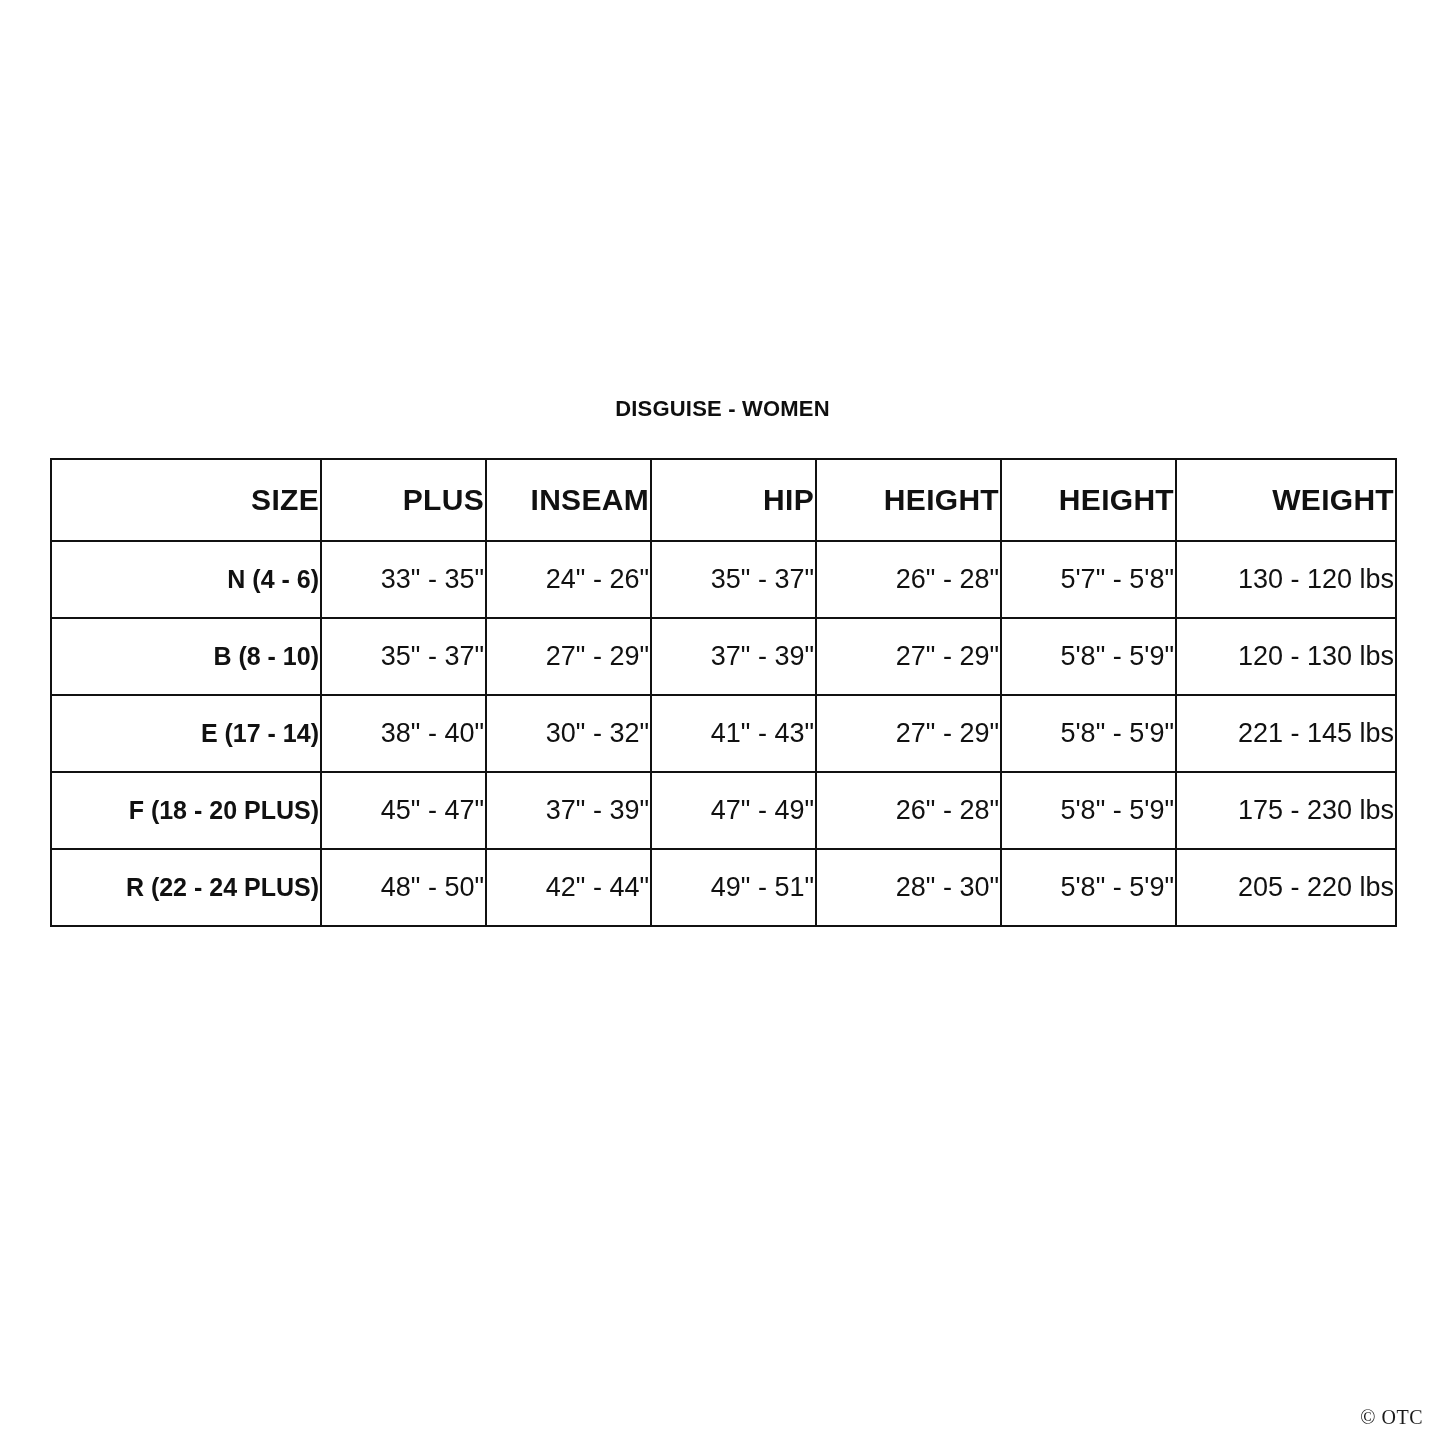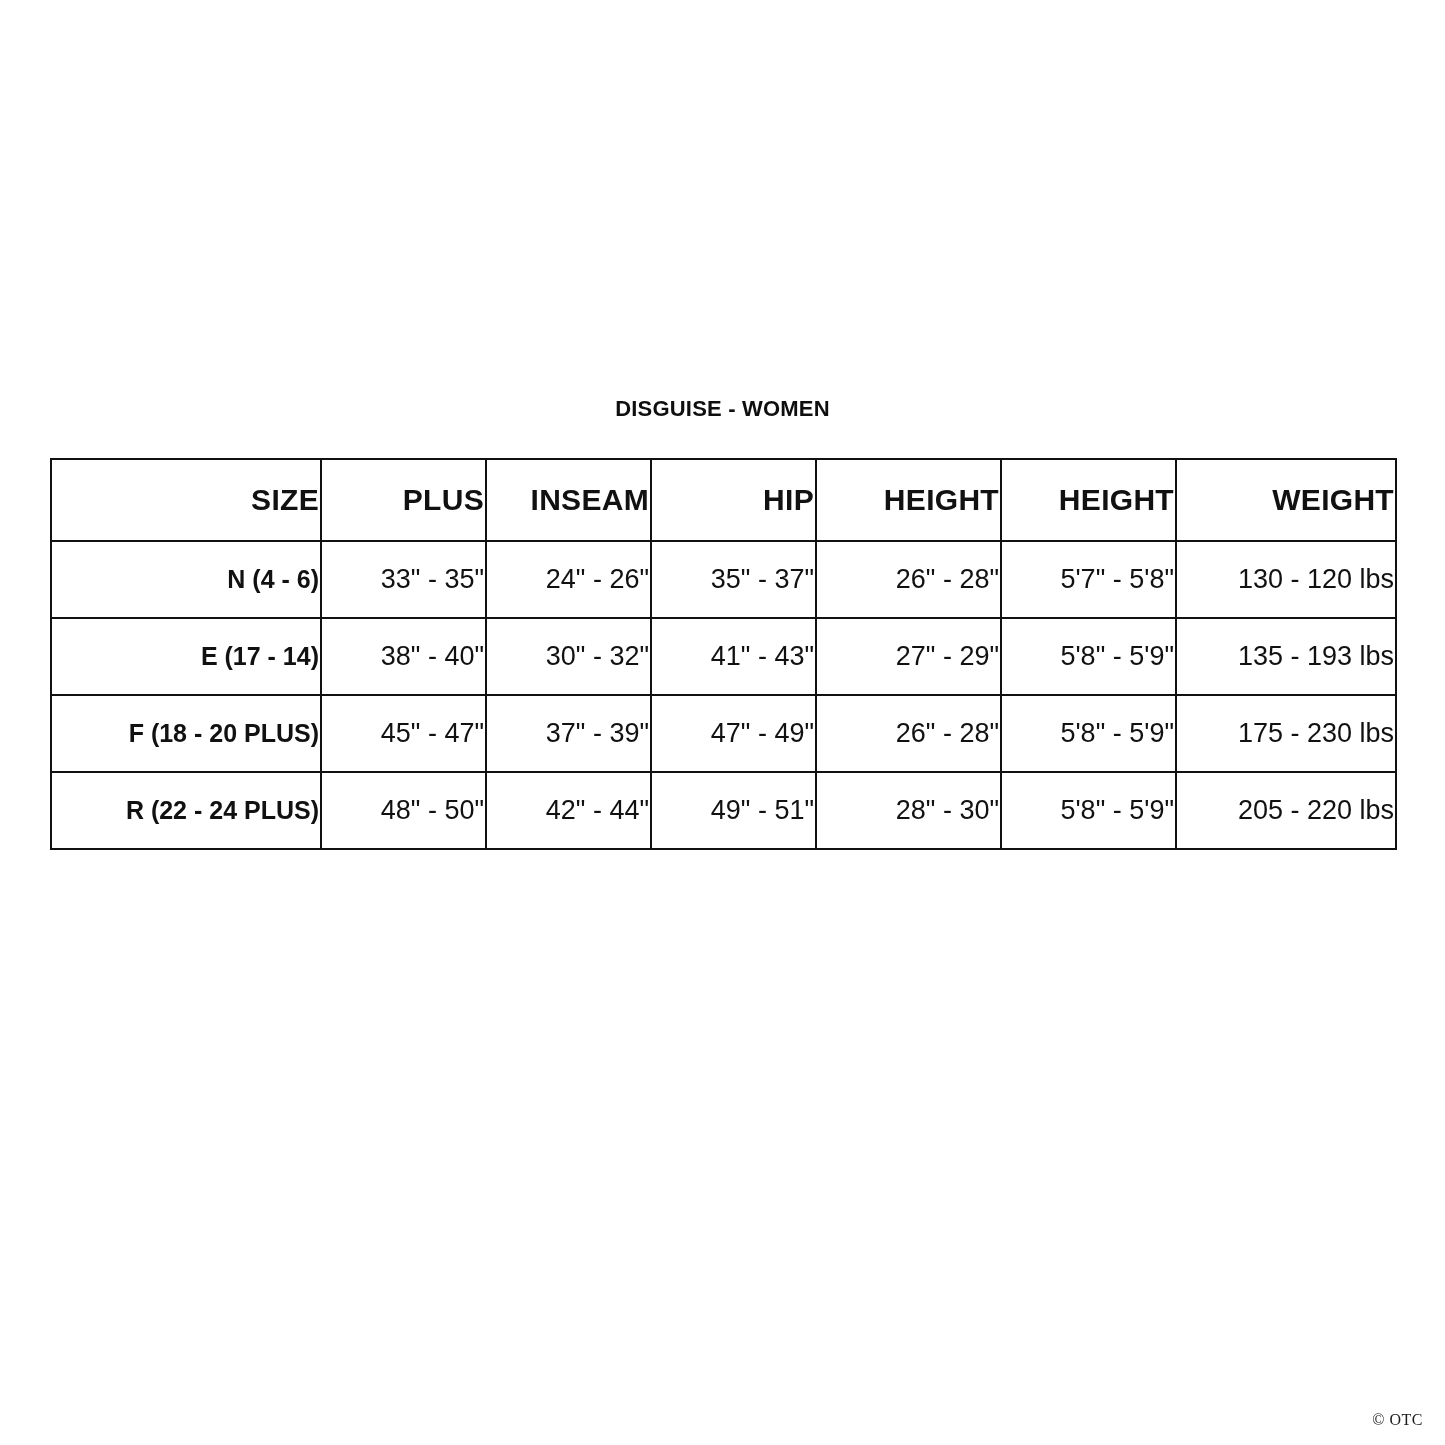--- a/index.html
+++ b/index.html
@@ -70,21 +70,21 @@
   col.c1 { width: 165px; }
   col.c2 { width: 165px; }
   col.c3 { width: 165px; }
   col.c4 { width: 185px; }
   col.c5 { width: 175px; }
   col.c6 { width: 220px; }
   .watermark {
     position: absolute;
     right: 22px;
     bottom: 16px;
-    font-size: 16px;
+    font-size: 20px;
     color: #1a1a1a;
     letter-spacing: 0.5px;
     font-family: "Liberation Serif", serif;
   }
 </style>
 </head>
 <body>
 
 <div class="sheet">
 
@@ -116,27 +116,36 @@
         <tr>
           <td class="size-cell">N (4 - 6)</td>
           <td>33" - 35"</td>
           <td>24" - 26"</td>
           <td>35" - 37"</td>
           <td>26" - 28"</td>
           <td>5'7" - 5'8"</td>
           <td>130 - 120 lbs</td>
         </tr>
         <tr>
+          <td class="size-cell">B (8 - 10)</td>
+          <td>35" - 37"</td>
+          <td>27" - 29"</td>
+          <td>37" - 39"</td>
+          <td>27" - 29"</td>
+          <td>5'8" - 5'9"</td>
+          <td>120 - 130 lbs</td>
+        </tr>
+        <tr>
           <td class="size-cell">E (17 - 14)</td>
           <td>38" - 40"</td>
           <td>30" - 32"</td>
           <td>41" - 43"</td>
           <td>27" - 29"</td>
           <td>5'8" - 5'9"</td>
-          <td>135 - 193 lbs</td>
+          <td>221 - 145 lbs</td>
         </tr>
         <tr>
           <td class="size-cell">F (18 - 20 PLUS)</td>
           <td>45" - 47"</td>
           <td>37" - 39"</td>
           <td>47" - 49"</td>
           <td>26" - 28"</td>
           <td>5'8" - 5'9"</td>
           <td>175 - 230 lbs</td>
         </tr>

